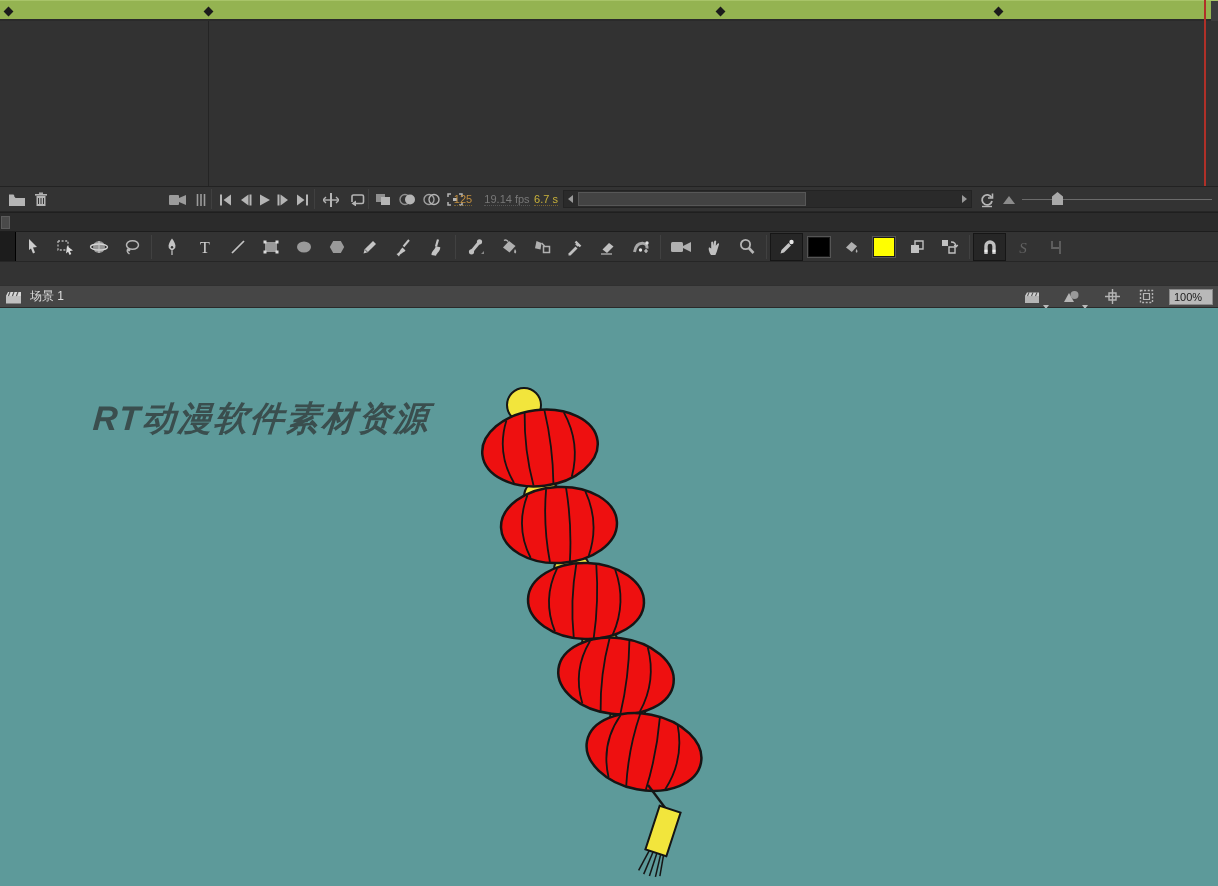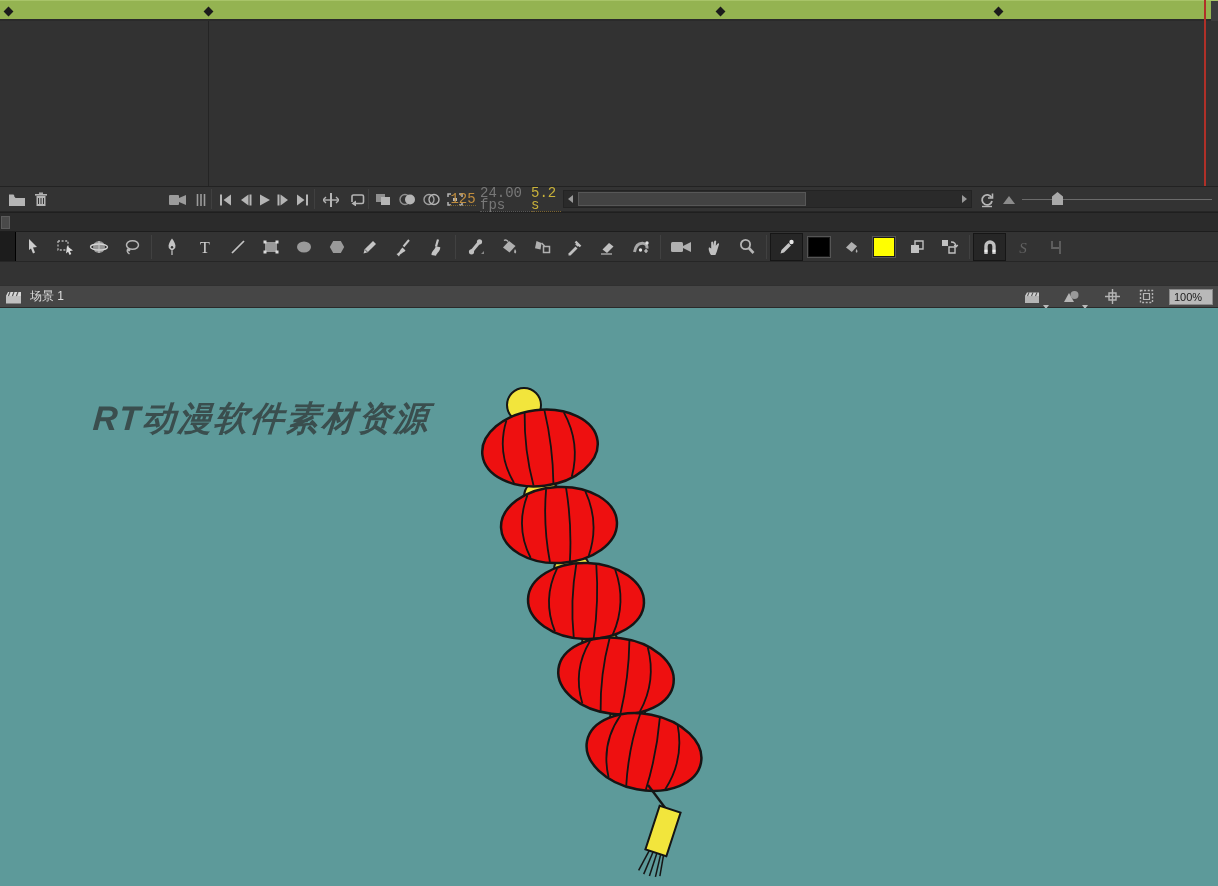--- a/index.html
+++ b/index.html
@@ -28,21 +28,21 @@
   
   #editor { position:absolute; left:0; top:21px; width:1218px; height:165px; background:#323232; }
   #panel-divider { position:absolute; left:208px; top:0; width:1px; height:165px; background:#242424; }
   #playhead { position:absolute; left:1204px; top:0; width:2px; height:186px; background:#b03028; z-index:5; }
 
   
   #tl-bar { position:absolute; left:0; top:186px; width:1218px; height:26px; background:#333;
     border-top:1px solid #222; border-bottom:1px solid #262626; }
   #tl-bar .abs { position:absolute; top:2px; height:21px; display:flex; align-items:center; justify-content:center; }
   .vdiv { position:absolute; top:2px; width:1px; height:20px; background:#222; border-right:1px solid #404040; }
-  .hot { font-size:14px; line-height:12px; border-bottom:1px dotted #7a6330; cursor:ew-resize;font-family:Liberation Mono, monospace; }
+  .hot { font-size:11px; line-height:12px; border-bottom:1px dotted #7a6330; cursor:ew-resize; }
   .hot-frame { color:#c08d3e; }
   .hot-time { color:#c9b23a; }
   .hot-fps { color:#787878; border-bottom:1px dotted #555; }
   #h-scrollbar { position:absolute; left:563px; top:3px; width:409px; height:18px; background:#2a2a2a;
     border:1px solid #232323; }
   .sb-arrow { position:absolute; top:0; width:13px; height:16px; display:flex; align-items:center; justify-content:center; }
   .sb-tri { width:0; height:0; border-top:4px solid transparent; border-bottom:4px solid transparent; }
   .sb-tri.l { border-right:5px solid #999; }
   .sb-tri.r { border-left:5px solid #999; }
   #sb-thumb { position:absolute; left:14px; top:1px; width:228px; height:14px; background:#434343; border:1px solid #575757; }
@@ -207,24 +207,24 @@
       <svg class="ic" width="16" height="13" viewBox="0 0 16 13">
           <path d="M4 1 H1 v3 M12 1 h3 v3 M1 9 v3 h3 M15 9 v3 h-3" fill="none" stroke="#b5b5b5" stroke-width="1.5"></path>
           <rect x="6" y="5" width="4" height="3" fill="#b5b5b5"></rect>
         </svg>
     </div>
 
     <div class="abs" style="left:450px;width:26px">
       <span class="hot hot-frame">125</span>
     </div>
     <div class="abs" style="left:480px;width:54px">
-      <span class="hot hot-fps">24.00 fps</span>
+      <span class="hot hot-fps">19.14 fps</span>
     </div>
     <div class="abs" style="left:531px;width:30px">
-      <span class="hot hot-time">5.2 s</span>
+      <span class="hot hot-time">6.7 s</span>
     </div>
 
     <div id="h-scrollbar">
       <div class="sb-arrow" style="left:0">
           <span class="sb-tri l"></span>
         </div>
       <div id="sb-thumb"></div>
       <div class="sb-arrow" style="right:0">
           <span class="sb-tri r"></span>
         </div>

